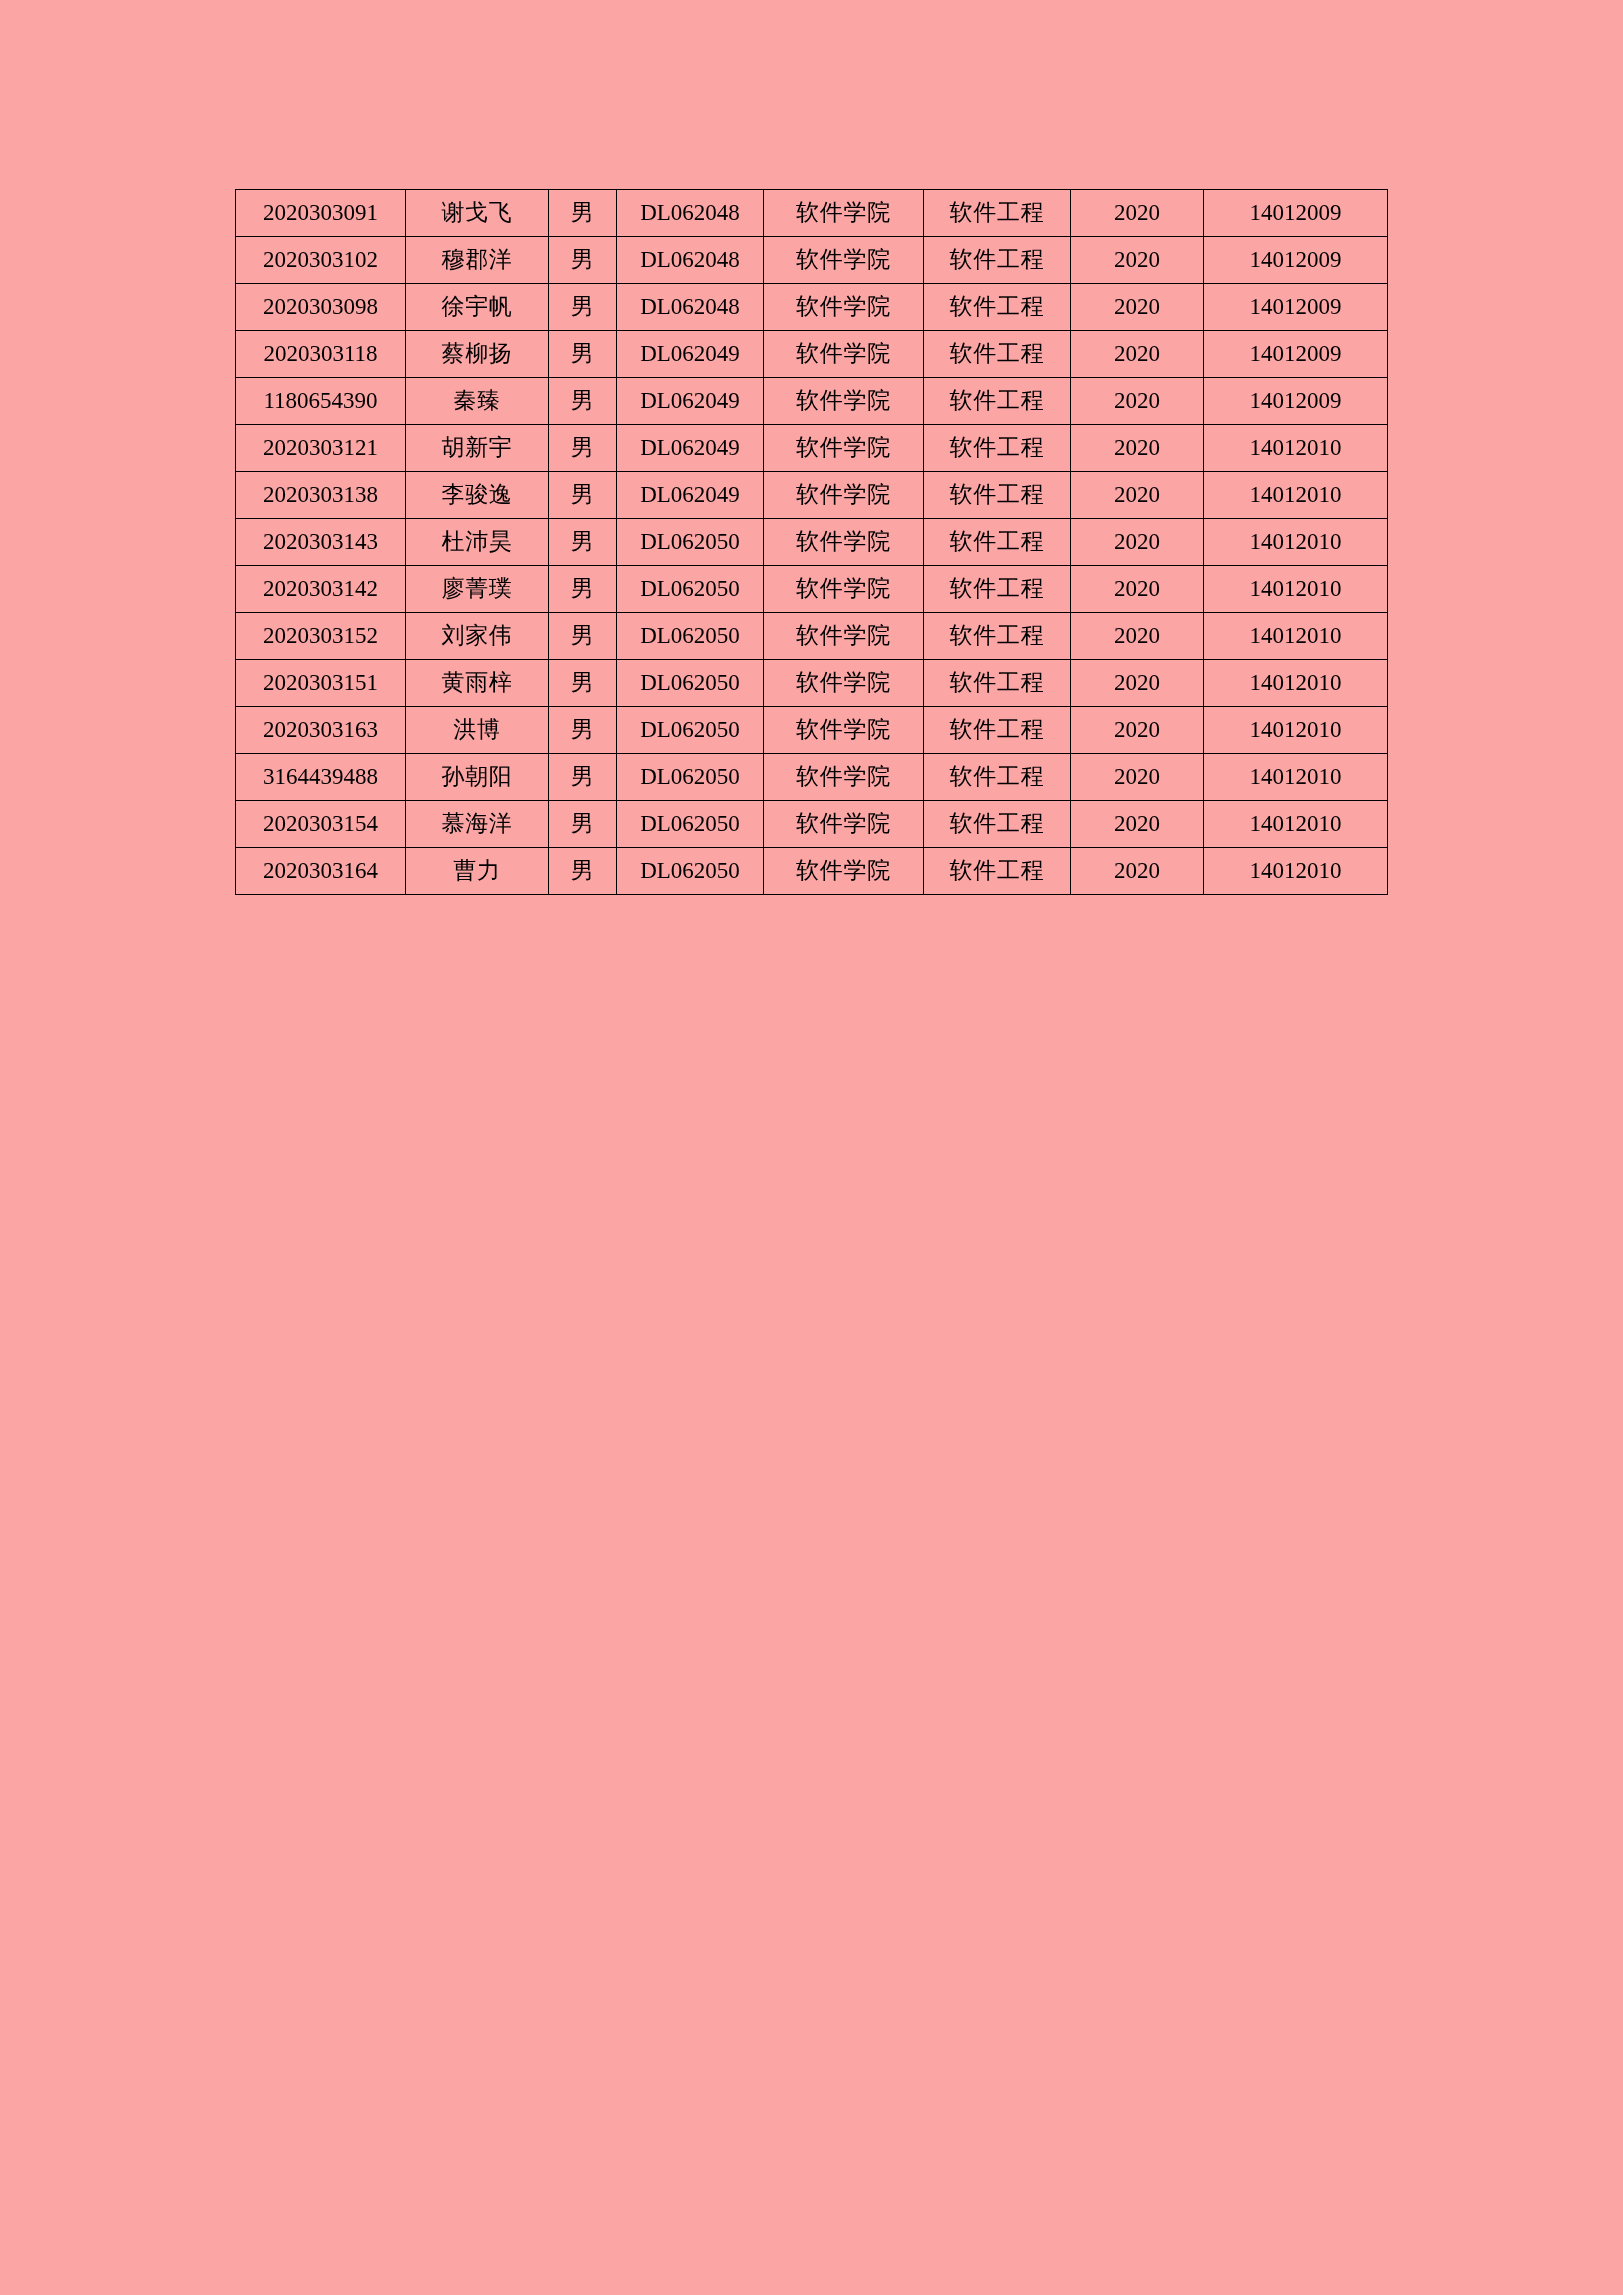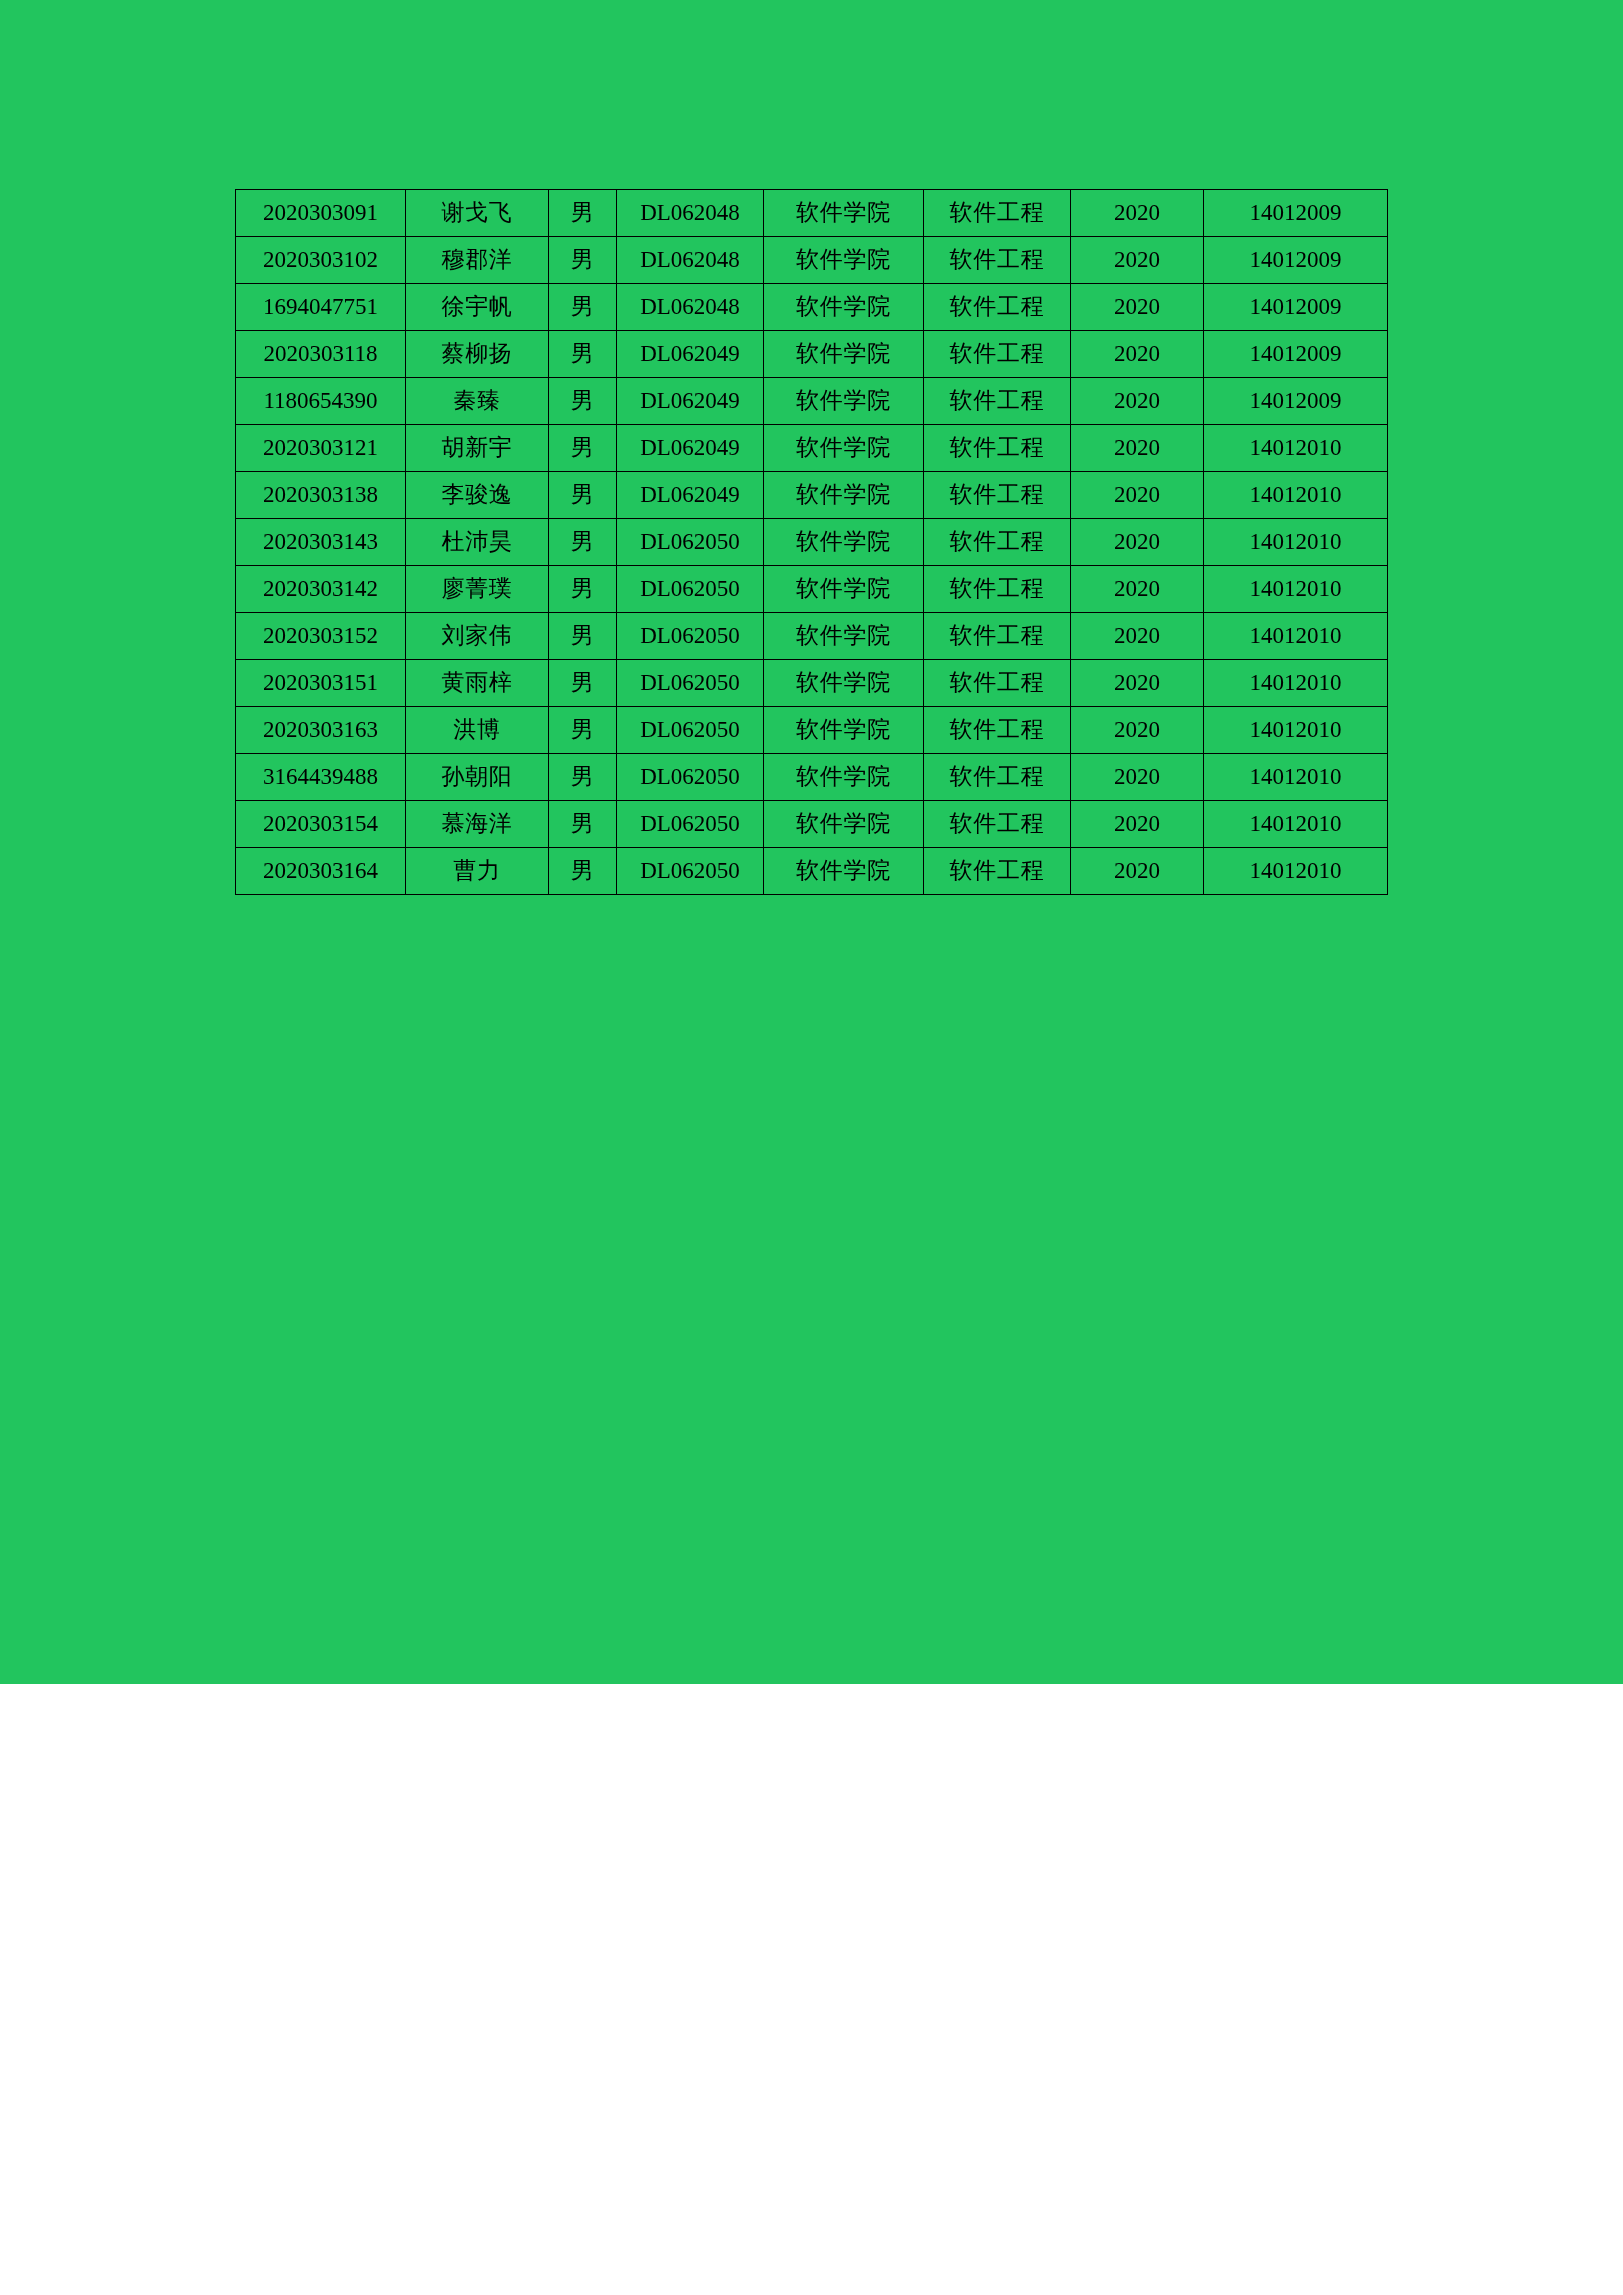--- a/index.html
+++ b/index.html
@@ -12,22 +12,22 @@
     height: 2295px;
     font-family: "Liberation Serif", "DejaVu Serif", serif;
     color: #000000;
     position: relative;
   }
   .page {
     position: absolute;
     left: 0;
     top: 0;
     width: 1623px;
-    height: 1684px;
-    background: #22c55e;
+    height: 2295px;
+    background: #fca5a5;
   }
   .table-wrap {
     position: absolute;
     left: 235px;
     top: 189px;
     width: 1152px;
   }
   table.roster {
     border-collapse: collapse;
     table-layout: fixed;
@@ -96,21 +96,21 @@
             <td class="num">2020303102</td>
             <td class="cn">穆郡洋</td>
             <td class="cn">男</td>
             <td class="num">DL062048</td>
             <td class="cn">软件学院</td>
             <td class="cn">软件工程</td>
             <td class="num">2020</td>
             <td class="num">14012009</td>
           </tr>
           <tr>
-            <td class="num">1694047751</td>
+            <td class="num">2020303098</td>
             <td class="cn">徐宇帆</td>
             <td class="cn">男</td>
             <td class="num">DL062048</td>
             <td class="cn">软件学院</td>
             <td class="cn">软件工程</td>
             <td class="num">2020</td>
             <td class="num">14012009</td>
           </tr>
           <tr>
             <td class="num">2020303118</td>

